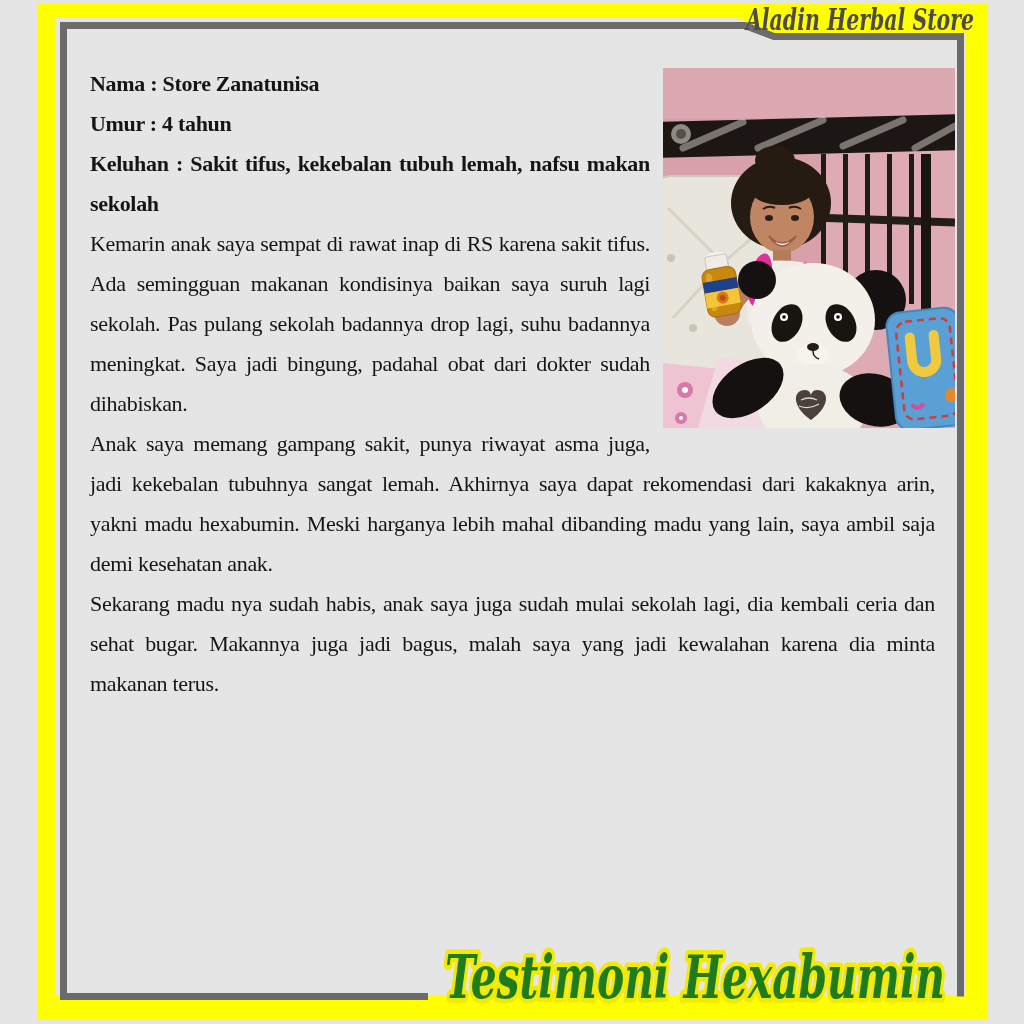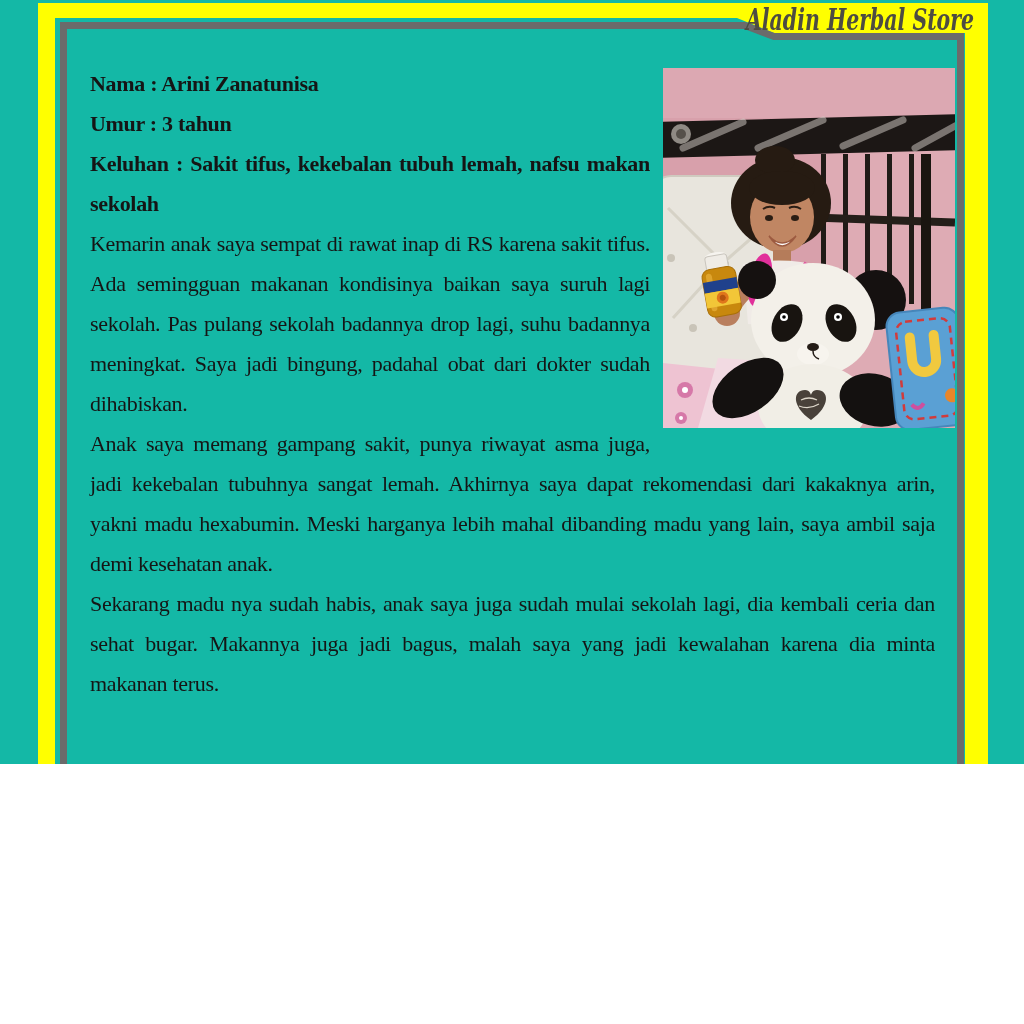--- a/index.html
+++ b/index.html
@@ -1,17 +1,17 @@
 <!DOCTYPE html>
 <html><head>
 <meta charset="utf-8">
 <style>
   html,body { margin:0; padding:0; background:#ffffff; }
   body { width:1024px; height:1024px; font-family:"Liberation Serif", serif; }
-  .page { position:relative; width:1024px; height:764px; background:#14b8a6; overflow:hidden; }
+  .page { position:relative; width:1024px; height:1024px; background:#e5e5e5; overflow:hidden; }
 
   .frame-svg { position:absolute; left:0; top:0; }
 
   .store-name-svg { position:absolute; left:735px; top:2px; }
   .store-name-svg text {
     font-family:"DejaVu Serif", serif;
     font-style:italic; font-weight:bold;
   }
 
   .content {
@@ -50,22 +50,22 @@
     </g>
     <path d="M 428,996.5 L 63.5,996.5 L 63.5,25.5 L 745,25.5 L 774,36.5 L 960.5,36.5 L 960.5,996.5" fill="none" stroke="#6b6b6b" stroke-width="7"></path>
   </svg>
 
   <svg class="store-name-svg" width="250" height="40" viewBox="0 0 250 40">
     <text x="125" y="28" text-anchor="middle" font-size="29" fill="#4d4c42" textLength="228" lengthAdjust="spacingAndGlyphs">Aladin Herbal Store</text>
   </svg>
 
   <div class="content">
     <div class="photo-spacer"></div>
-    <p class="info-line">Nama : Arini Zanatunisa</p>
-    <p class="info-line">Umur : 3 tahun</p>
+    <p class="info-line">Nama : Store Zanatunisa</p>
+    <p class="info-line">Umur : 4 tahun</p>
     <p class="info-line">Keluhan : Sakit tifus, kekebalan tubuh lemah, nafsu makan sekolah</p>
     <p class="gap-lg">Kemarin anak saya sempat di rawat inap di RS karena sakit tifus. Ada semingguan makanan kondisinya baikan saya suruh lagi sekolah. Pas pulang sekolah badannya drop lagi, suhu badannya meningkat. Saya jadi bingung, padahal obat dari dokter sudah dihabiskan.</p>
     <p class="gap-md">Anak saya memang gampang sakit, punya riwayat asma juga, jadi kekebalan tubuhnya sangat lemah.  Akhirnya saya dapat rekomendasi dari kakaknya arin, yakni madu hexabumin. Meski harganya lebih mahal dibanding madu yang lain, saya ambil saja demi kesehatan anak.</p>
     <p>Sekarang madu nya sudah habis, anak saya juga sudah mulai sekolah lagi, dia kembali ceria dan sehat bugar. Makannya juga jadi bagus, malah saya yang jadi kewalahan karena dia minta makanan terus.</p>
   </div>
 
   <div class="photo">
     <svg width="292" height="360" viewBox="0 0 292 360">
       <desc>Smiling girl sitting on her bed, hugging a big panda plush toy and holding up a small bottle of Madu Hexabumin honey</desc>
 

